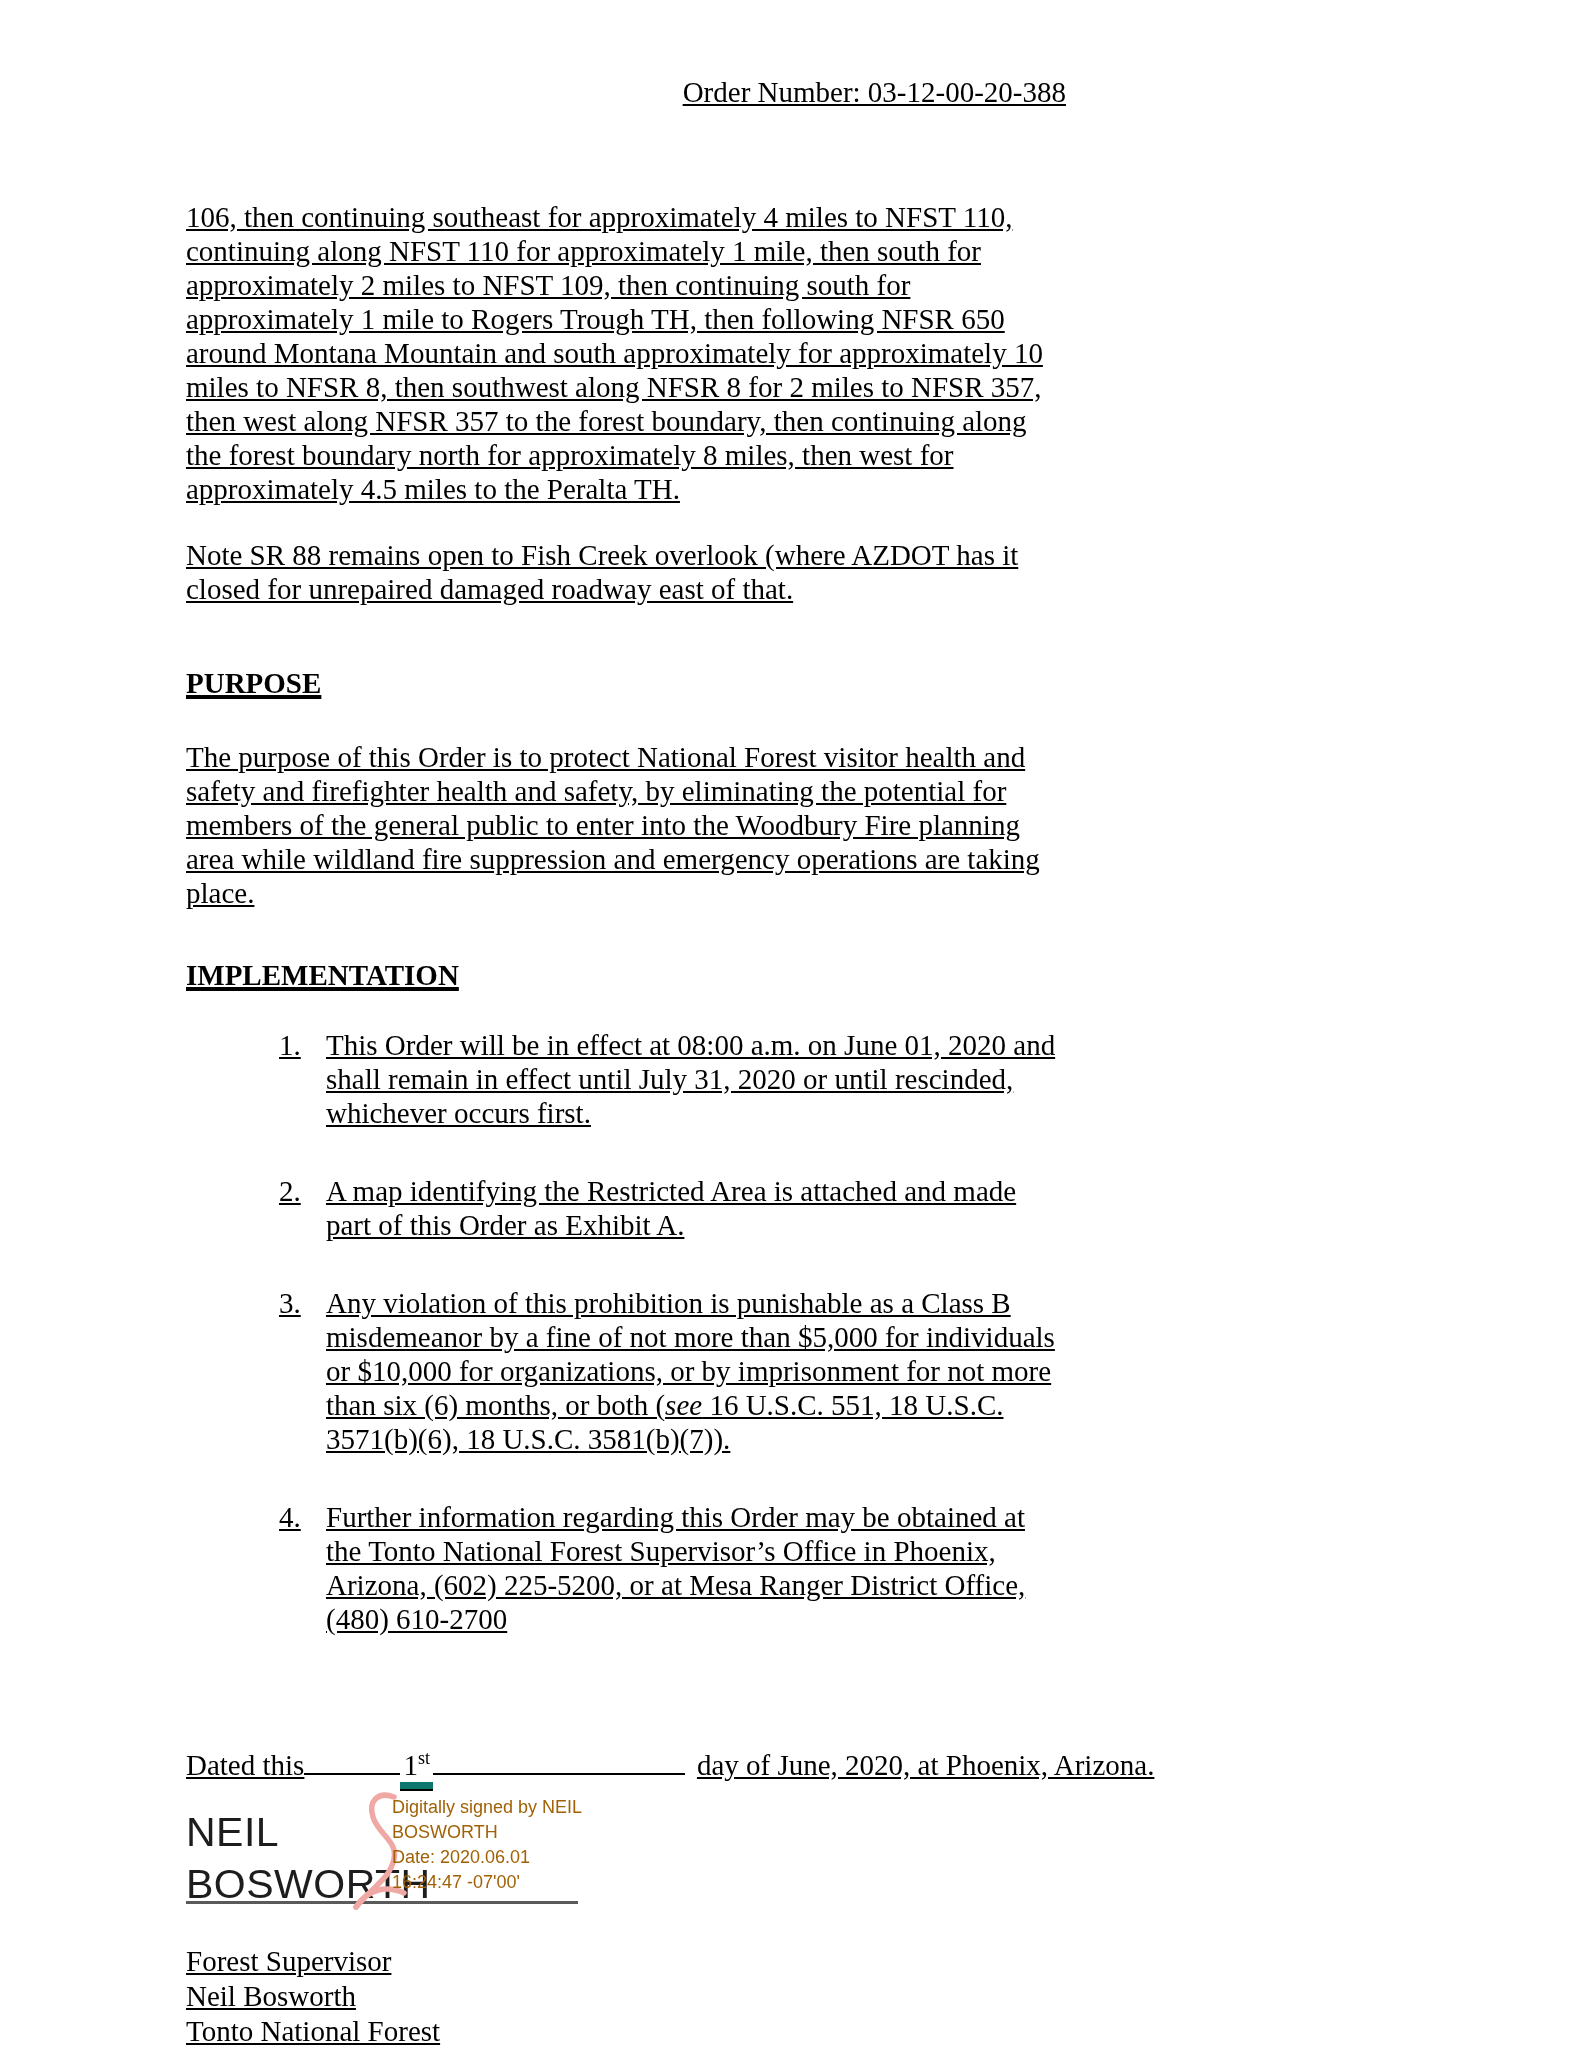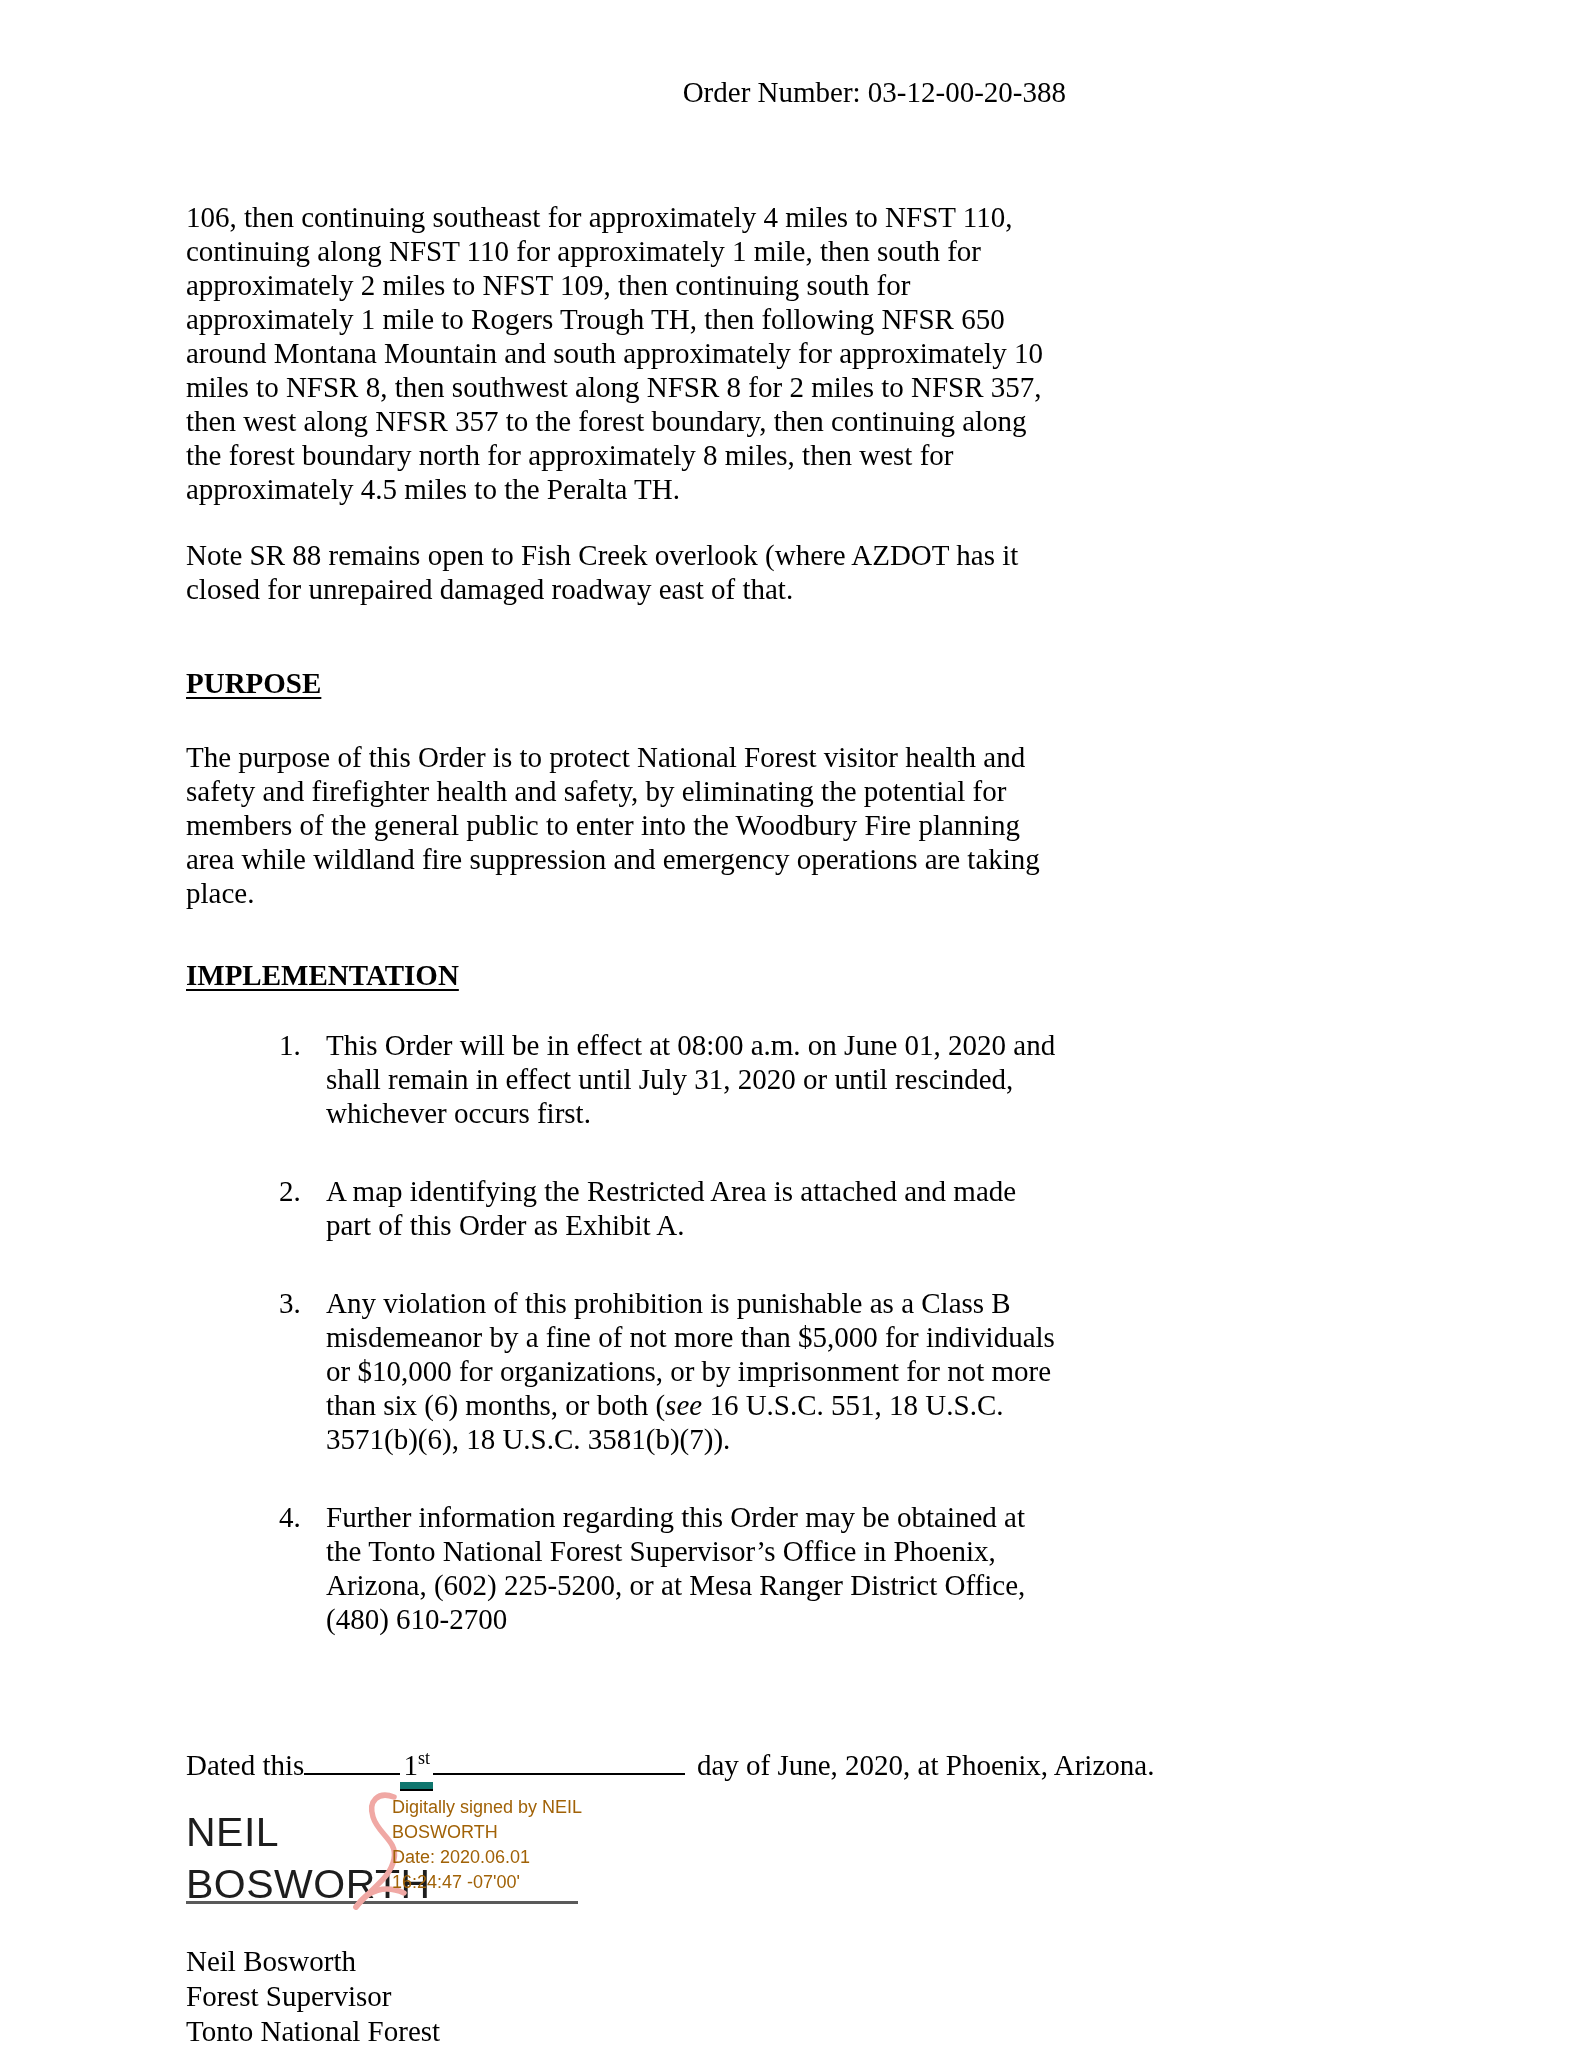--- a/index.html
+++ b/index.html
@@ -11,20 +11,21 @@
     position: relative;
     width: 1252px;
     height: 2048px;
     background: #ffffff;
     box-sizing: border-box;
     padding: 75px 186px 0 186px;
     font-family: "Liberation Serif", serif;
     font-size: 29px;
     line-height: 34px;
     color: #000000;
+    text-decoration: underline;
   }
   .header-line {
     text-align: right;
   }
   .para { margin: 0; }
   .boundary-para { margin-top: 91px; }
   .note-para { margin-top: 32px; }
   .section-heading {
     margin: 0;
     font-size: 29px;
@@ -166,18 +167,18 @@
     </svg>
     <div class="signature-details">
       <div>Digitally signed by NEIL</div>
       <div>BOSWORTH</div>
       <div>Date: 2020.06.01</div>
       <div>16:24:47 -07'00'</div>
     </div>
   </div>
 
   <div class="closing-block">
+    <div>Forest Supervisor</div>
     <div>Neil Bosworth</div>
-    <div>Forest Supervisor</div>
     <div>Tonto National Forest</div>
   </div>
 
 </div>
 
 </body></html>

